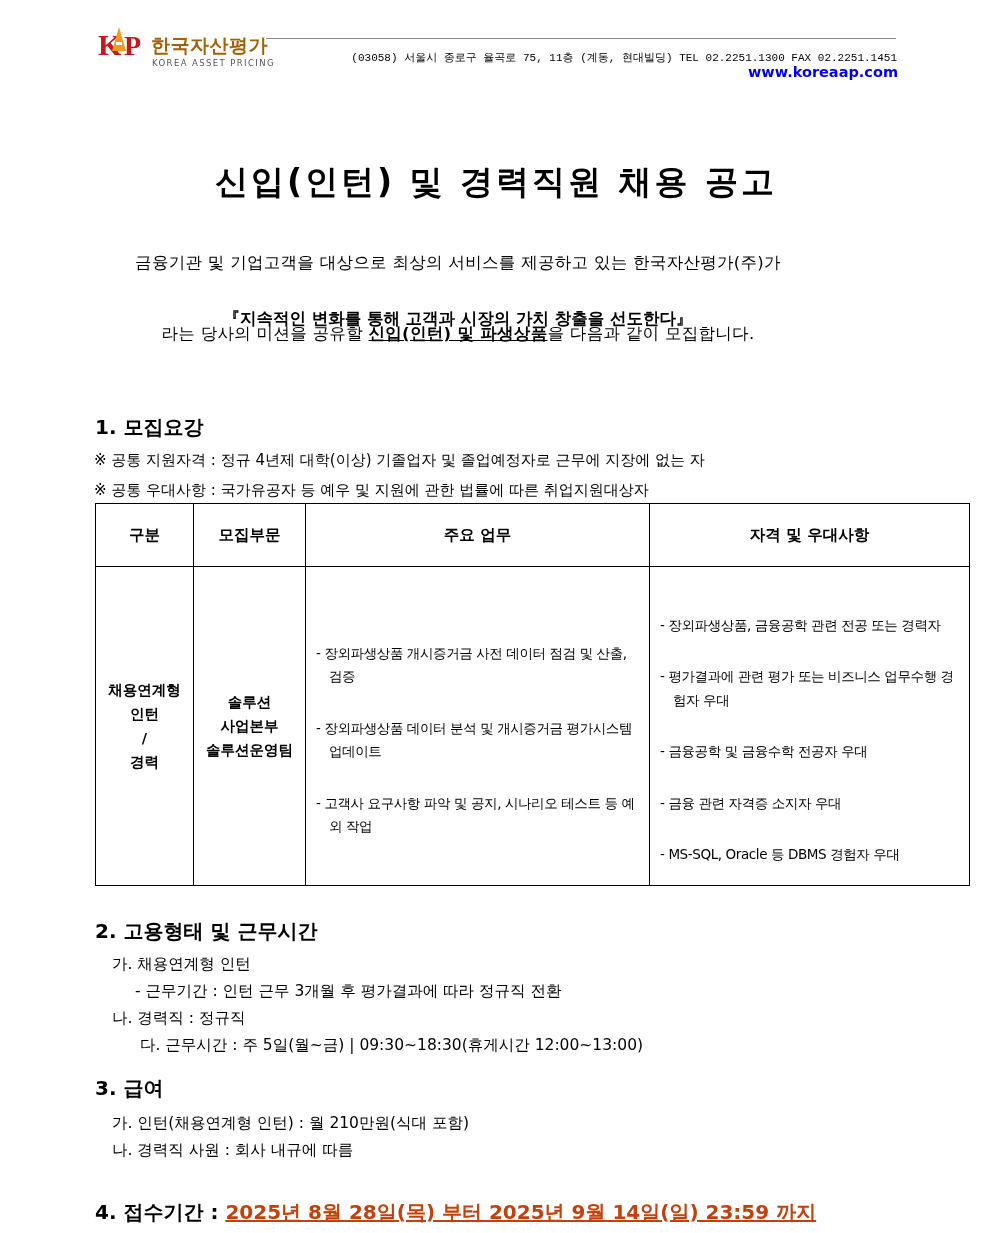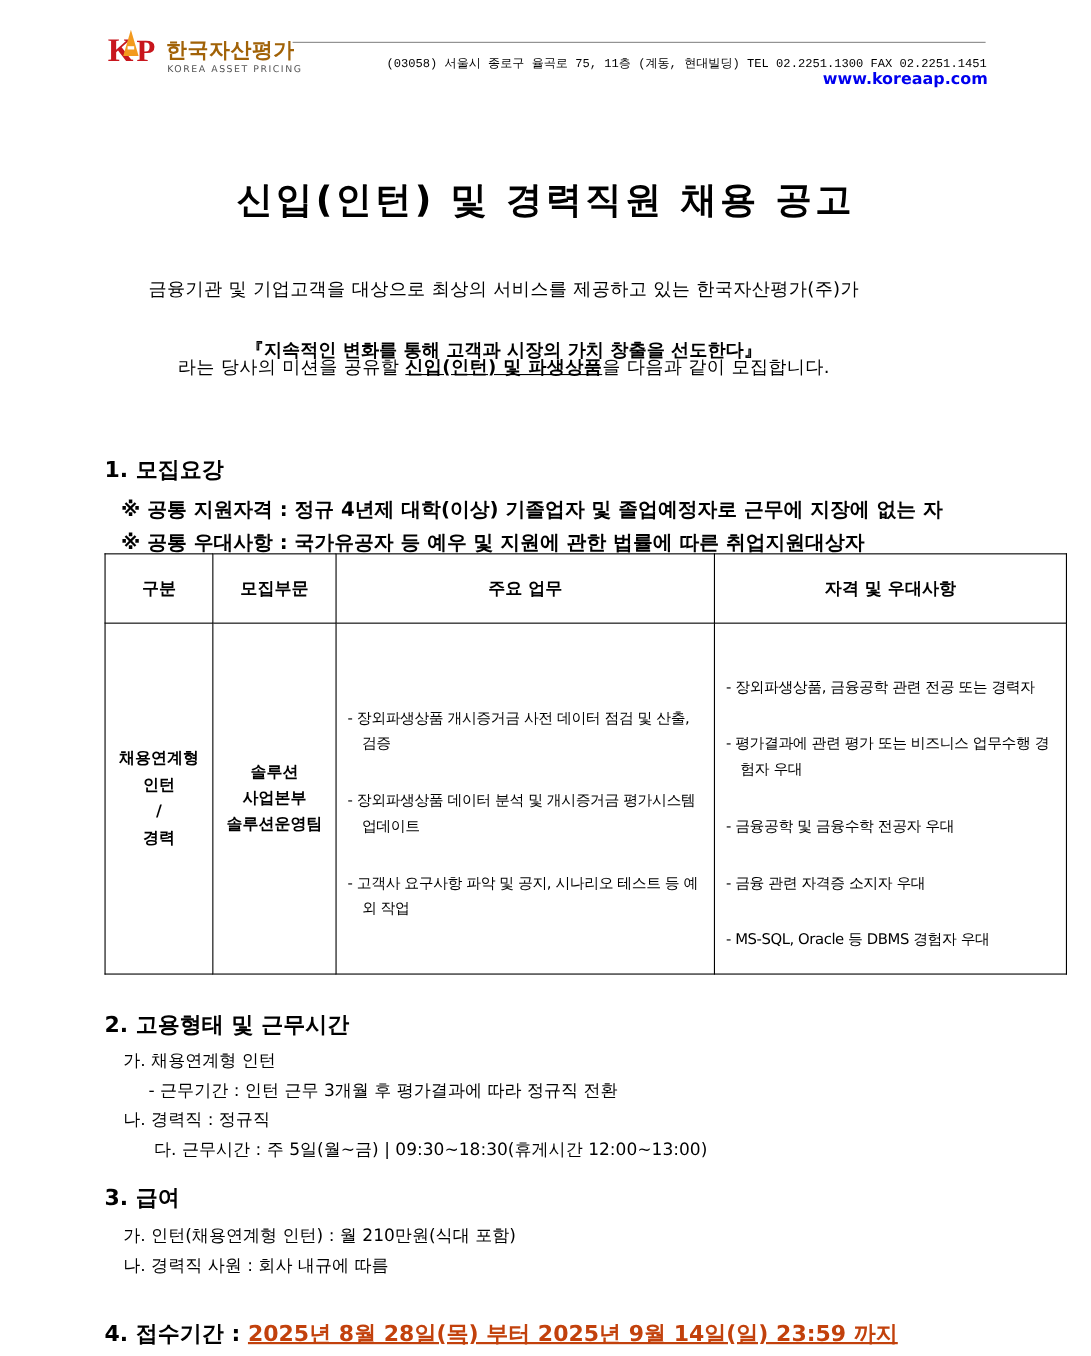--- a/index.html
+++ b/index.html
@@ -23,21 +23,21 @@
 
     
     .intro { left: 0; width: 916px; text-align: center; font-size: 16.5px; white-space: nowrap; }
     .intro.l1 { top: 252px; letter-spacing: 0.3px; }
     .intro.l2 { top: 288px; font-weight: bold; margin-top: 20px; }
     .intro.l3 { top: 323px; letter-spacing: 0.3px; }
     .intro .u { font-weight: bold; text-decoration: underline; }
 
     
     .sec-h { left: 95px; font-size: 20px; font-weight: bold; white-space: nowrap; }
-    .note { left: 110px; font-size: 18px; font-weight: bold; white-space: nowrap; }
+    .note { left: 94px; font-size: 15px; font-weight: normal; white-space: nowrap; }
 
     
     table.recruit {
       position: absolute; left: 95px; top: 503px; width: 874px;
       border-collapse: collapse; table-layout: fixed;
     }
     table.recruit td, table.recruit th {
       border: 1.3px solid #000; padding: 0; vertical-align: middle;
     }
     table.recruit th { height: 62px; font-size: 15.5px; font-weight: bold; text-align: center; }

